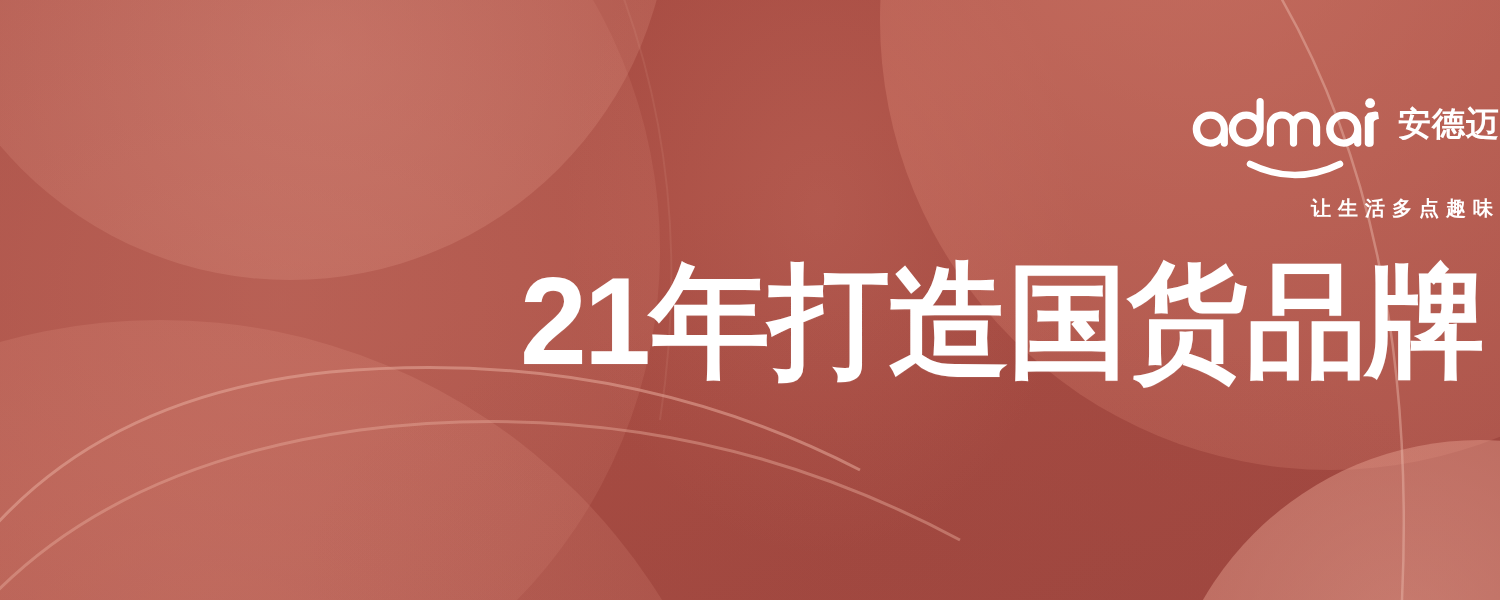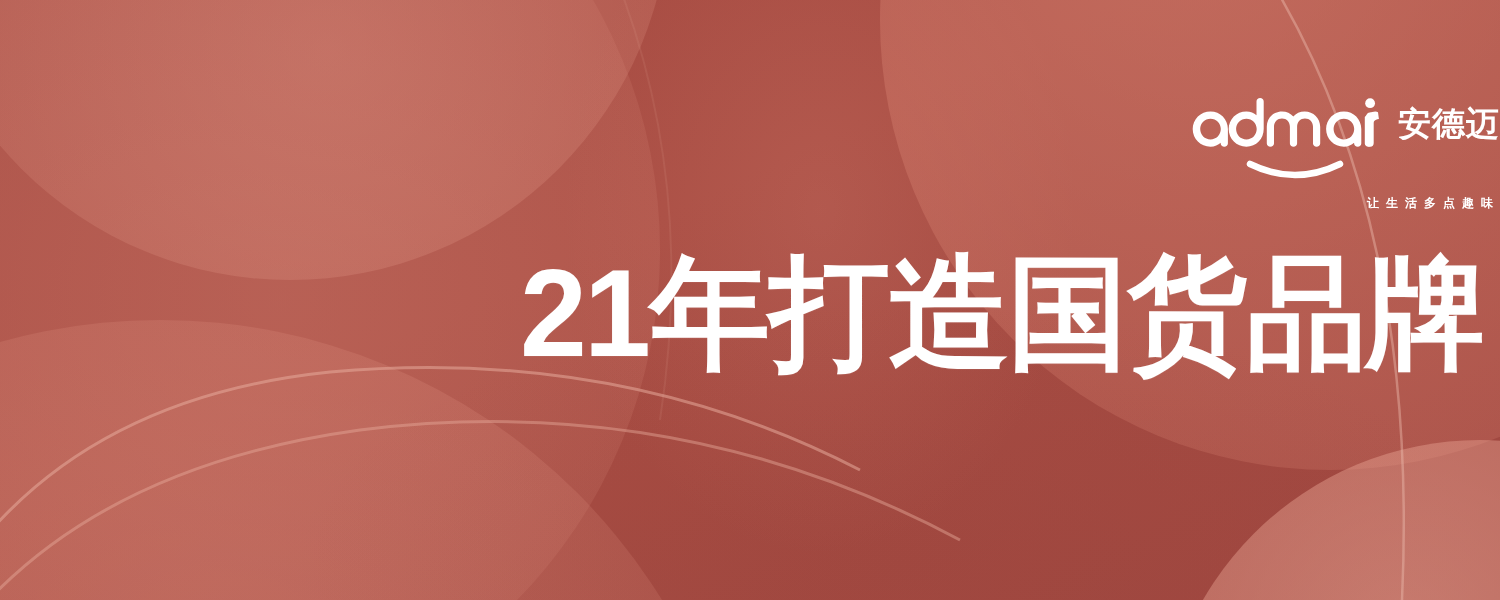--- a/index.html
+++ b/index.html
@@ -100,27 +100,27 @@
     letter-spacing:1px;
     line-height:1;
     margin-top:9px;
     font-family:"Liberation Sans","DejaVu Sans",sans-serif;
     white-space:nowrap;
   }
 
   .tagline{
     margin-top:16px;
     color:#ffffff;
-    font-size:12px;
+    font-size:20px;
     font-weight:700;
     letter-spacing:7px;
     text-indent:7px;
     line-height:1;
     white-space:nowrap;
-    font-family:Liberation Mono, monospace;
+    font-family:Liberation Sans, sans-serif;
   }
 
   .headline{
     margin-top:40px;
     color:#ffffff;
     font-size:124px;
     font-weight:700;
     line-height:1.02;
     letter-spacing:-1px;
     white-space:nowrap;

